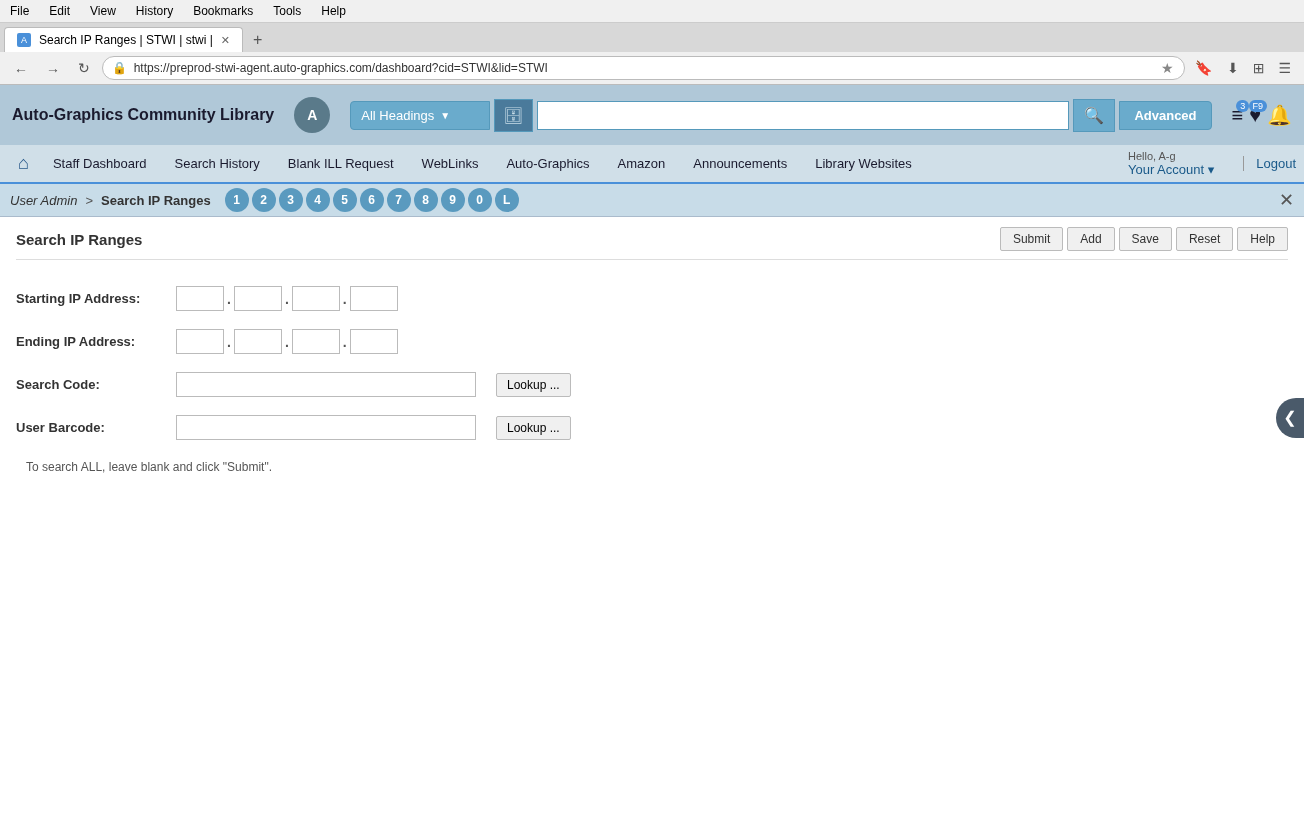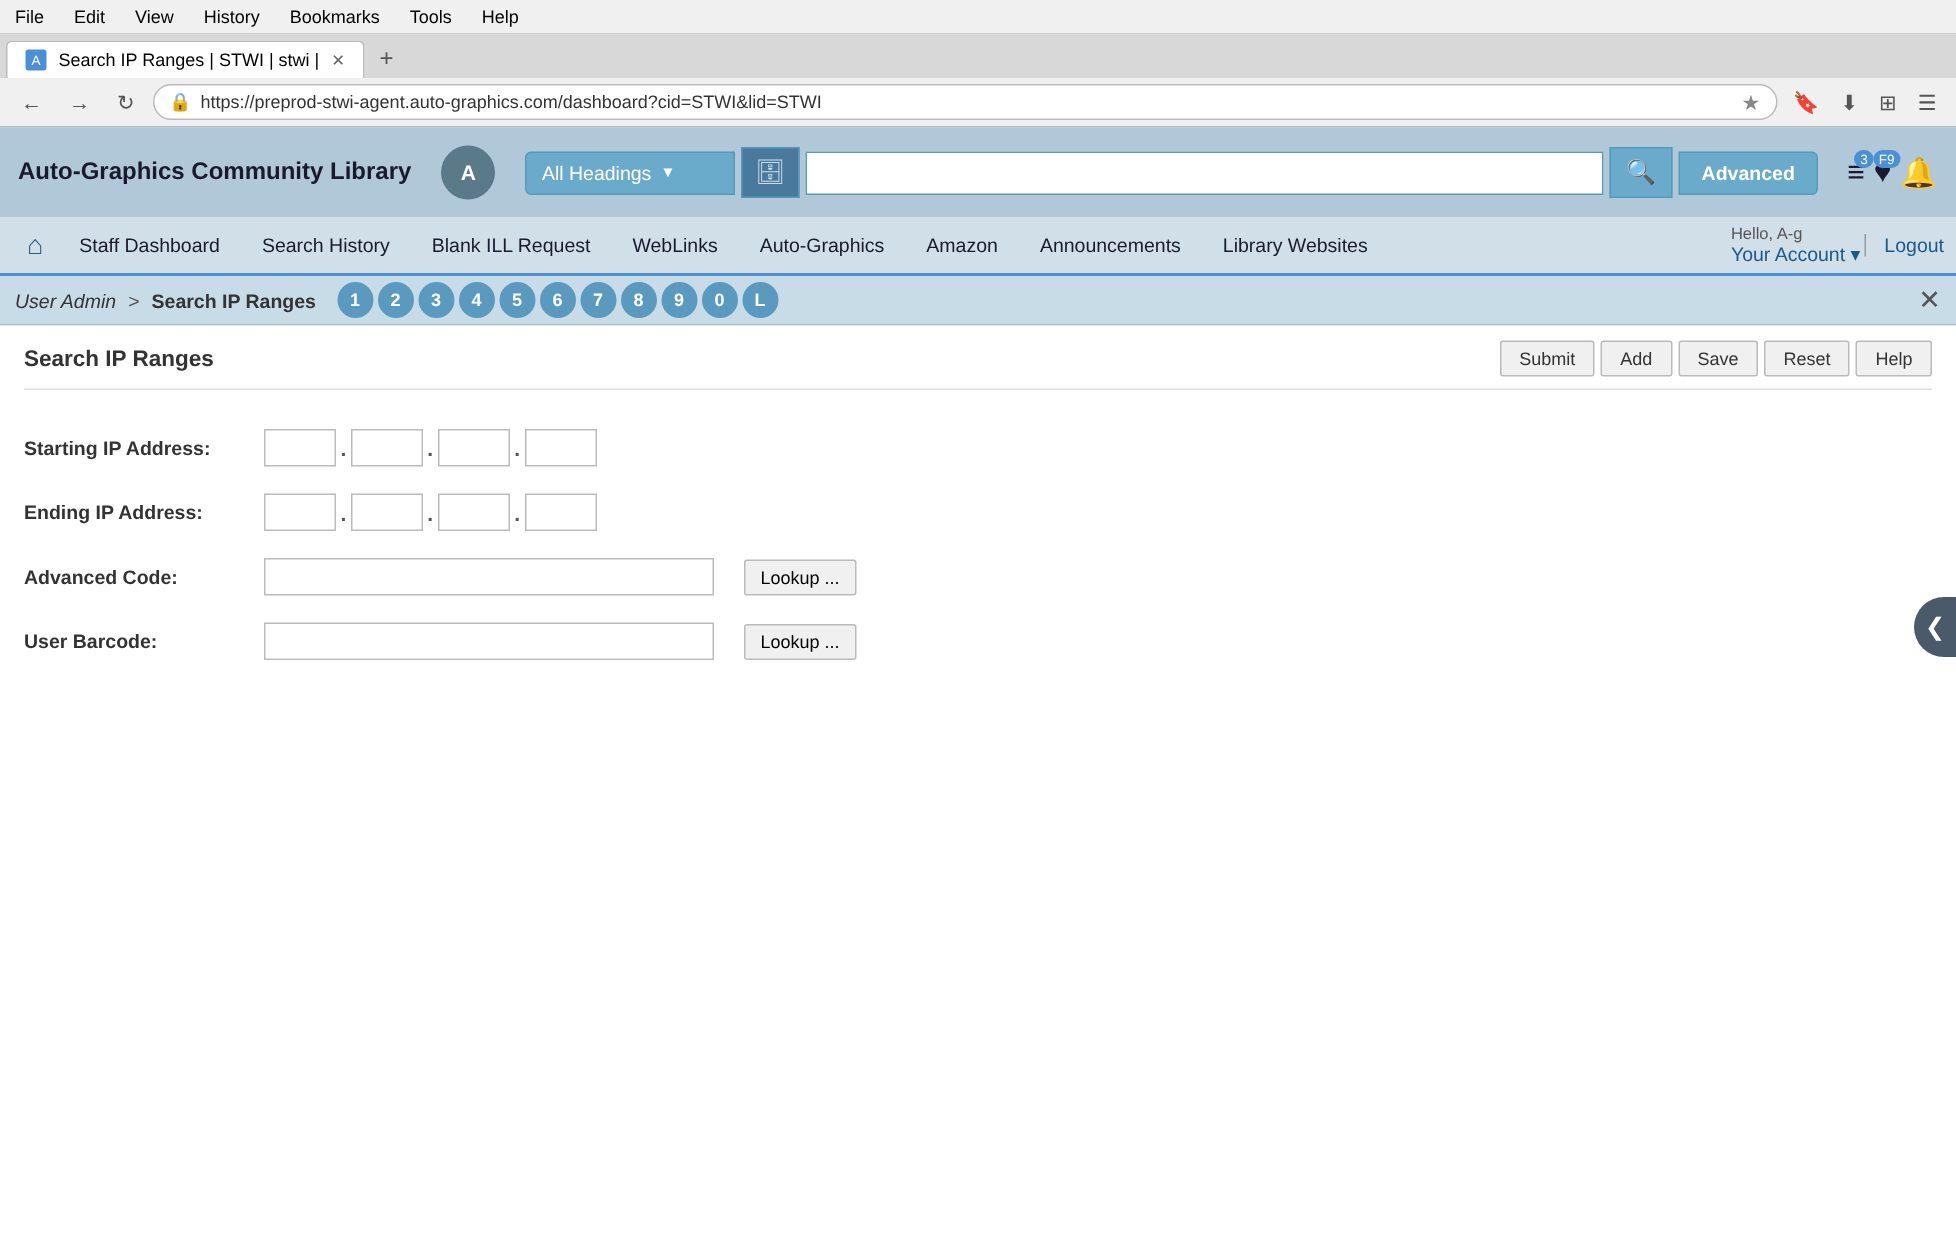--- a/index.html
+++ b/index.html
@@ -32,21 +32,21 @@
     .advanced-btn { background: #6aabcc; border: 1px solid #5599bb; border-radius: 0 4px 4px 0; padding: 6px 14px; cursor: pointer; color: white; font-size: 13px; font-weight: bold; }
     .header-right { display: flex; align-items: center; gap: 6px; margin-left: auto; }
     .icon-badge { position: relative; display: inline-flex; cursor: pointer; }
     .icon-badge .badge { position: absolute; top: -4px; right: -6px; background: #4a90d9; color: white; font-size: 9px; border-radius: 8px; padding: 1px 4px; }
     .hdr-icon { font-size: 20px; color: #1a1a2e; }
 
     
     .nav-bar { background: #d0dfe8; display: flex; align-items: center; padding: 0 8px; border-bottom: 2px solid #4a90d9; }
     .nav-home { padding: 8px 10px; font-size: 18px; color: #2a5a8a; cursor: pointer; }
     .nav-item { padding: 10px 14px; font-size: 13px; color: #1a1a2e; cursor: pointer; text-decoration: none; white-space: nowrap; }
-    .nav-right { margin-left: auto; display: flex; align-items: center; gap: 3px; font-size: 12px; color: #333; }
+    .nav-right { margin-left: auto; display: flex; align-items: center; gap: 29px; font-size: 12px; color: #333; }
     .logout-link { color: #1a5a8a; cursor: pointer; font-size: 13px; padding-left: 12px; border-left: 1px solid #999; }
     .hello-text { font-size: 11px; color: #555; }
     .account-name { font-size: 13px; font-weight: normal; color: #1a5a8a; }
 
     
     .breadcrumb-bar { background: #c8dce8; display: flex; align-items: center; padding: 4px 10px; gap: 8px; border-bottom: 1px solid #aabbcc; }
     .breadcrumb-text { font-size: 13px; color: #333; font-style: italic; }
     .breadcrumb-sep { color: #555; }
     .breadcrumb-current { font-size: 13px; color: #333; font-weight: bold; }
     .alpha-btns { display: flex; gap: 3px; margin-left: 6px; }
@@ -219,31 +219,32 @@
         <span class="ip-dot">.</span>
         <input class="ip-octet" type="text" value="" style="">
         <span class="ip-dot">.</span>
         <input class="ip-octet" type="text" value="" style="">
         <span class="ip-dot">.</span>
         <input class="ip-octet" type="text" value="" style="">
       </div>
     </div>
 
     <div class="form-row">
-      <label class="form-label">Advanced Code:</label>
+      <label class="form-label">Search Code:</label>
       <div class="lookup-group">
         <input class="lookup-input" type="text" value="" style="">
         <button class="lookup-btn">Lookup ...</button>
       </div>
     </div>
 
     <div class="form-row">
       <label class="form-label">User Barcode:</label>
       <div class="lookup-group">
         <input class="lookup-input" type="text" value="" style="">
         <button class="lookup-btn">Lookup ...</button>
       </div>
     </div>
 
+    <div class="hint-text">To search ALL, leave blank and click "Submit".</div>
   </div>
 </div>
 
 <button class="side-collapse">❮</button>
 
 </body></html>

